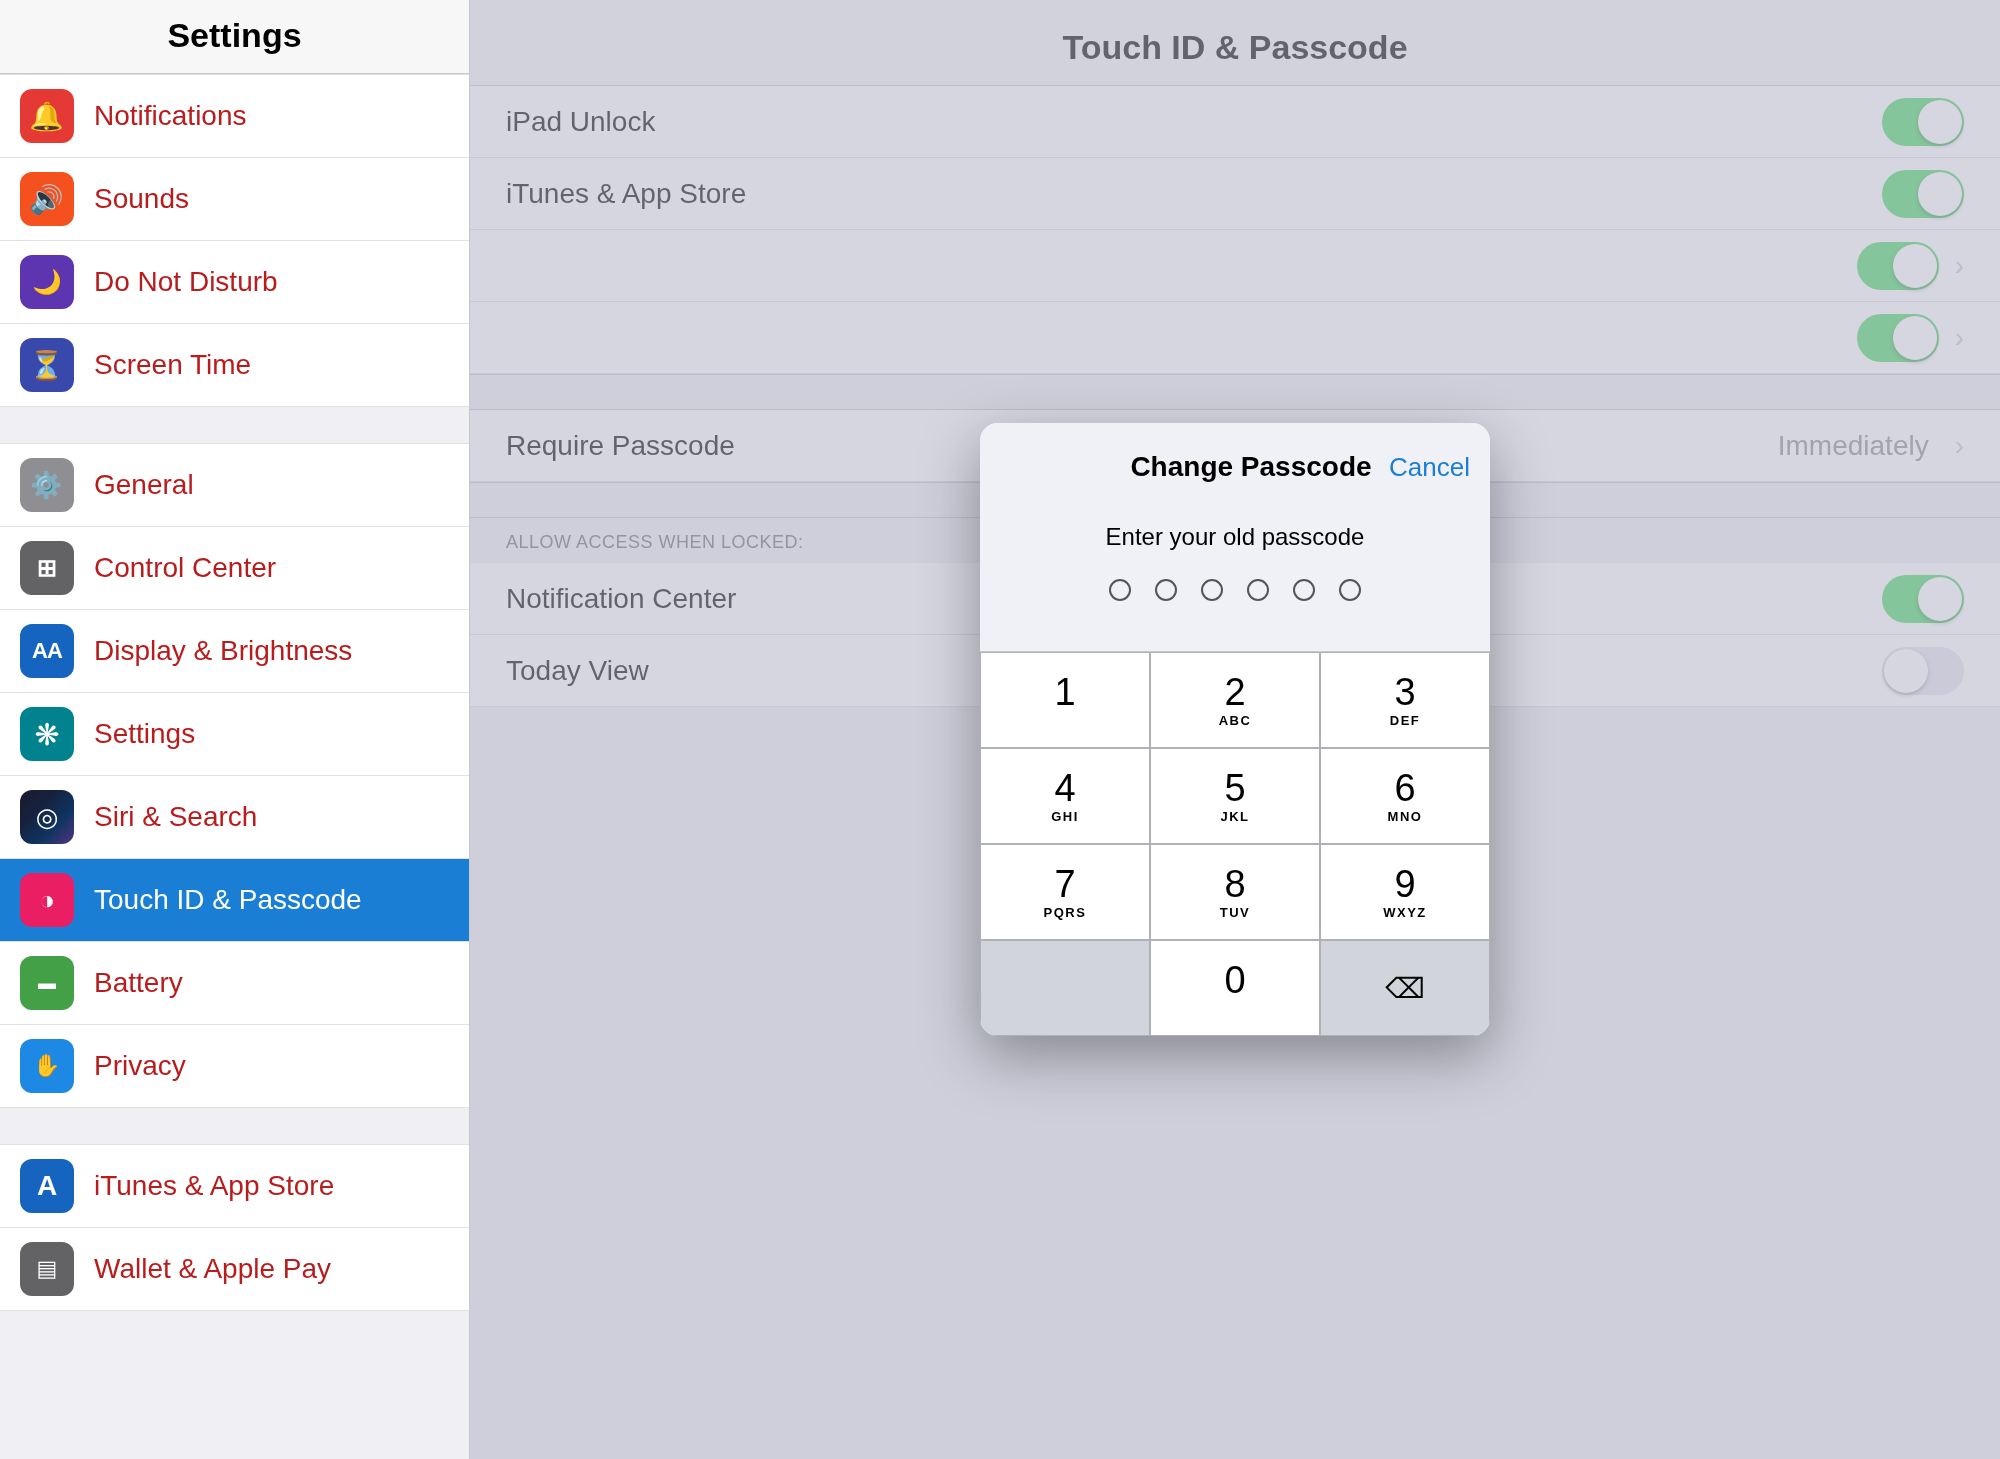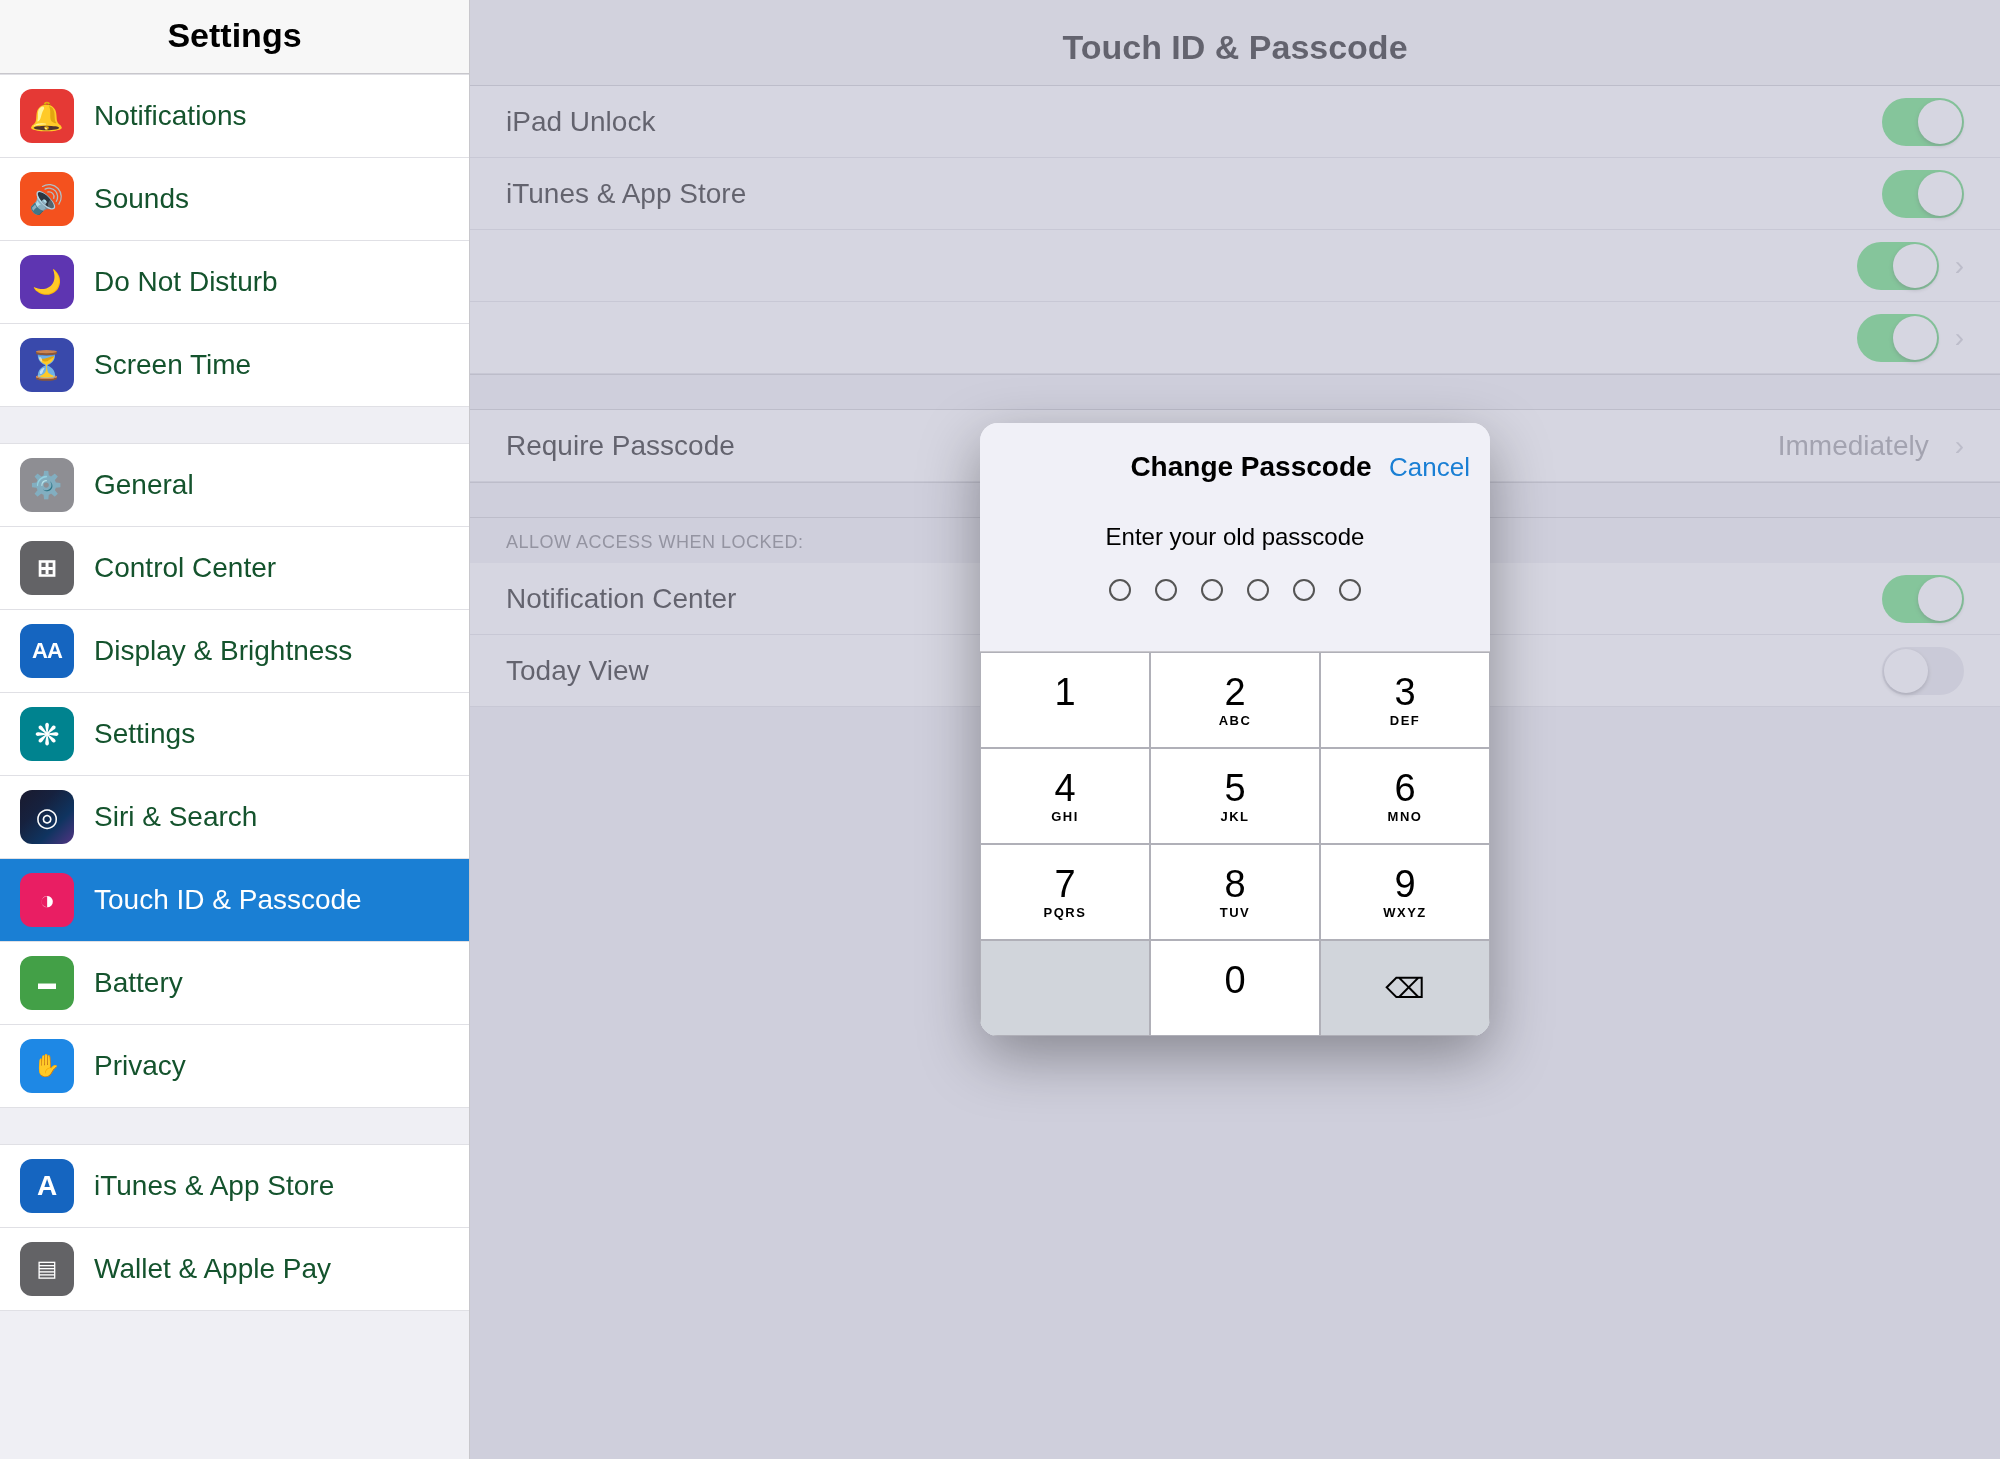--- a/index.html
+++ b/index.html
@@ -65,21 +65,21 @@
       display: flex;
       align-items: center;
       justify-content: center;
       margin-right: 20px;
       flex-shrink: 0;
       font-size: 28px;
       color: #fff;
     }
     .sidebar-label {
       font-size: 28px;
-      color: #14532d;
+      color: #b91c1c;
     }
 
     
     .icon-red { background: #e53935; }
     .icon-orange-red { background: #f4511e; }
     .icon-purple { background: #5e35b1; }
     .icon-indigo { background: #3949ab; }
     .icon-gray { background: #8e8e93; }
     .icon-dark-gray { background: #636366; }
     .icon-blue { background: #1565c0; }

